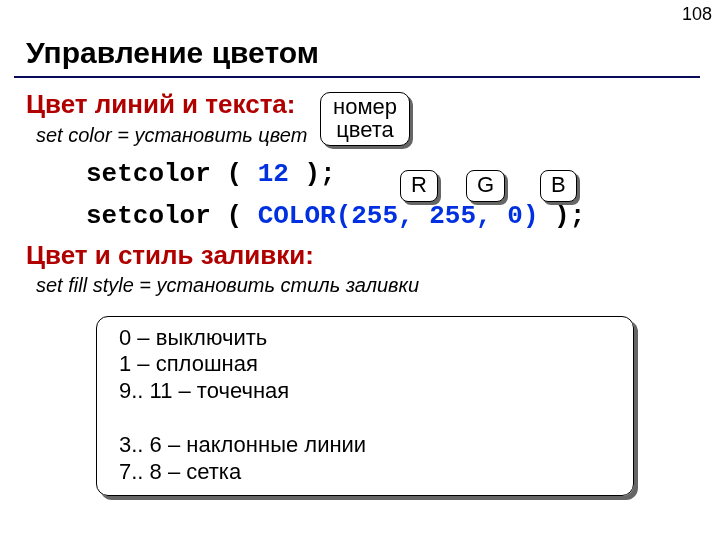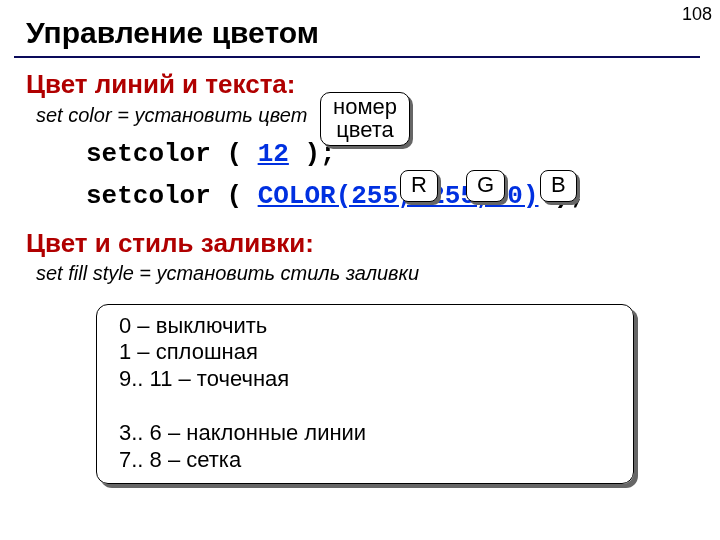--- a/index.html
+++ b/index.html
@@ -15,21 +15,21 @@
   }
   .page-number {
     position: absolute;
     top: 4px;
     right: 8px;
     font-size: 18px;
   }
   .title {
     font-size: 30px;
     font-weight: bold;
-    padding: 16px 0 6px 26px;
+    padding: 36px 0 6px 26px;
   }
   .hr {
     height: 2px;
     background: #0a0a5a;
     margin: 0 20px 10px 14px;
   }
   .content {
     padding: 0 26px 0 26px;
     font-size: 22px;
     line-height: 1.25;
@@ -44,21 +44,21 @@
     font-style: italic;
     font-size: 20px;
     margin: 2px 0 10px 10px;
   }
   .code {
     font-family: "Courier New", monospace;
     font-size: 26px;
     font-weight: bold;
     margin-left: 60px;
   }
-  .blue { color: #0030e0; text-decoration: underline; }
+  .blue { color: #0030e0; }
   .green { font-style: italic; color: #008000; }
   .callout {
     display: inline-block;
     border: 1px solid #000;
     border-radius: 10px;
     background: #fff;
     padding: 2px 12px 4px;
     font-size: 22px;
     text-align: center;
     line-height: 1.05;
@@ -114,21 +114,21 @@
   <div class="smallcall" style="top:170px; left:540px;">B</div>
 
   <div class="code">
     <span>setcolor</span><span> ( </span><span class="blue">12</span><span> );</span>
   </div>
 
   <div class="code" style="margin-top:10px;">
     <span>setcolor</span><span> ( </span><span class="blue">COLOR(255, 255, 0)</span><span> );</span>
   </div>
 
-  <div class="section" style="margin-top:14px;">Цвет и стиль заливки:</div>
+  <div class="section" style="margin-top:6px;">Цвет и стиль заливки:</div>
   <div class="defline">set fill style = установить стиль заливки</div>
 
 
   <div class="styles-box">
     <div class="col">
       <div>0 – выключить</div>
       <div>1 – сплошная</div>
       <div>9.. 11 – точечная</div>
     </div>
     <div class="col">

